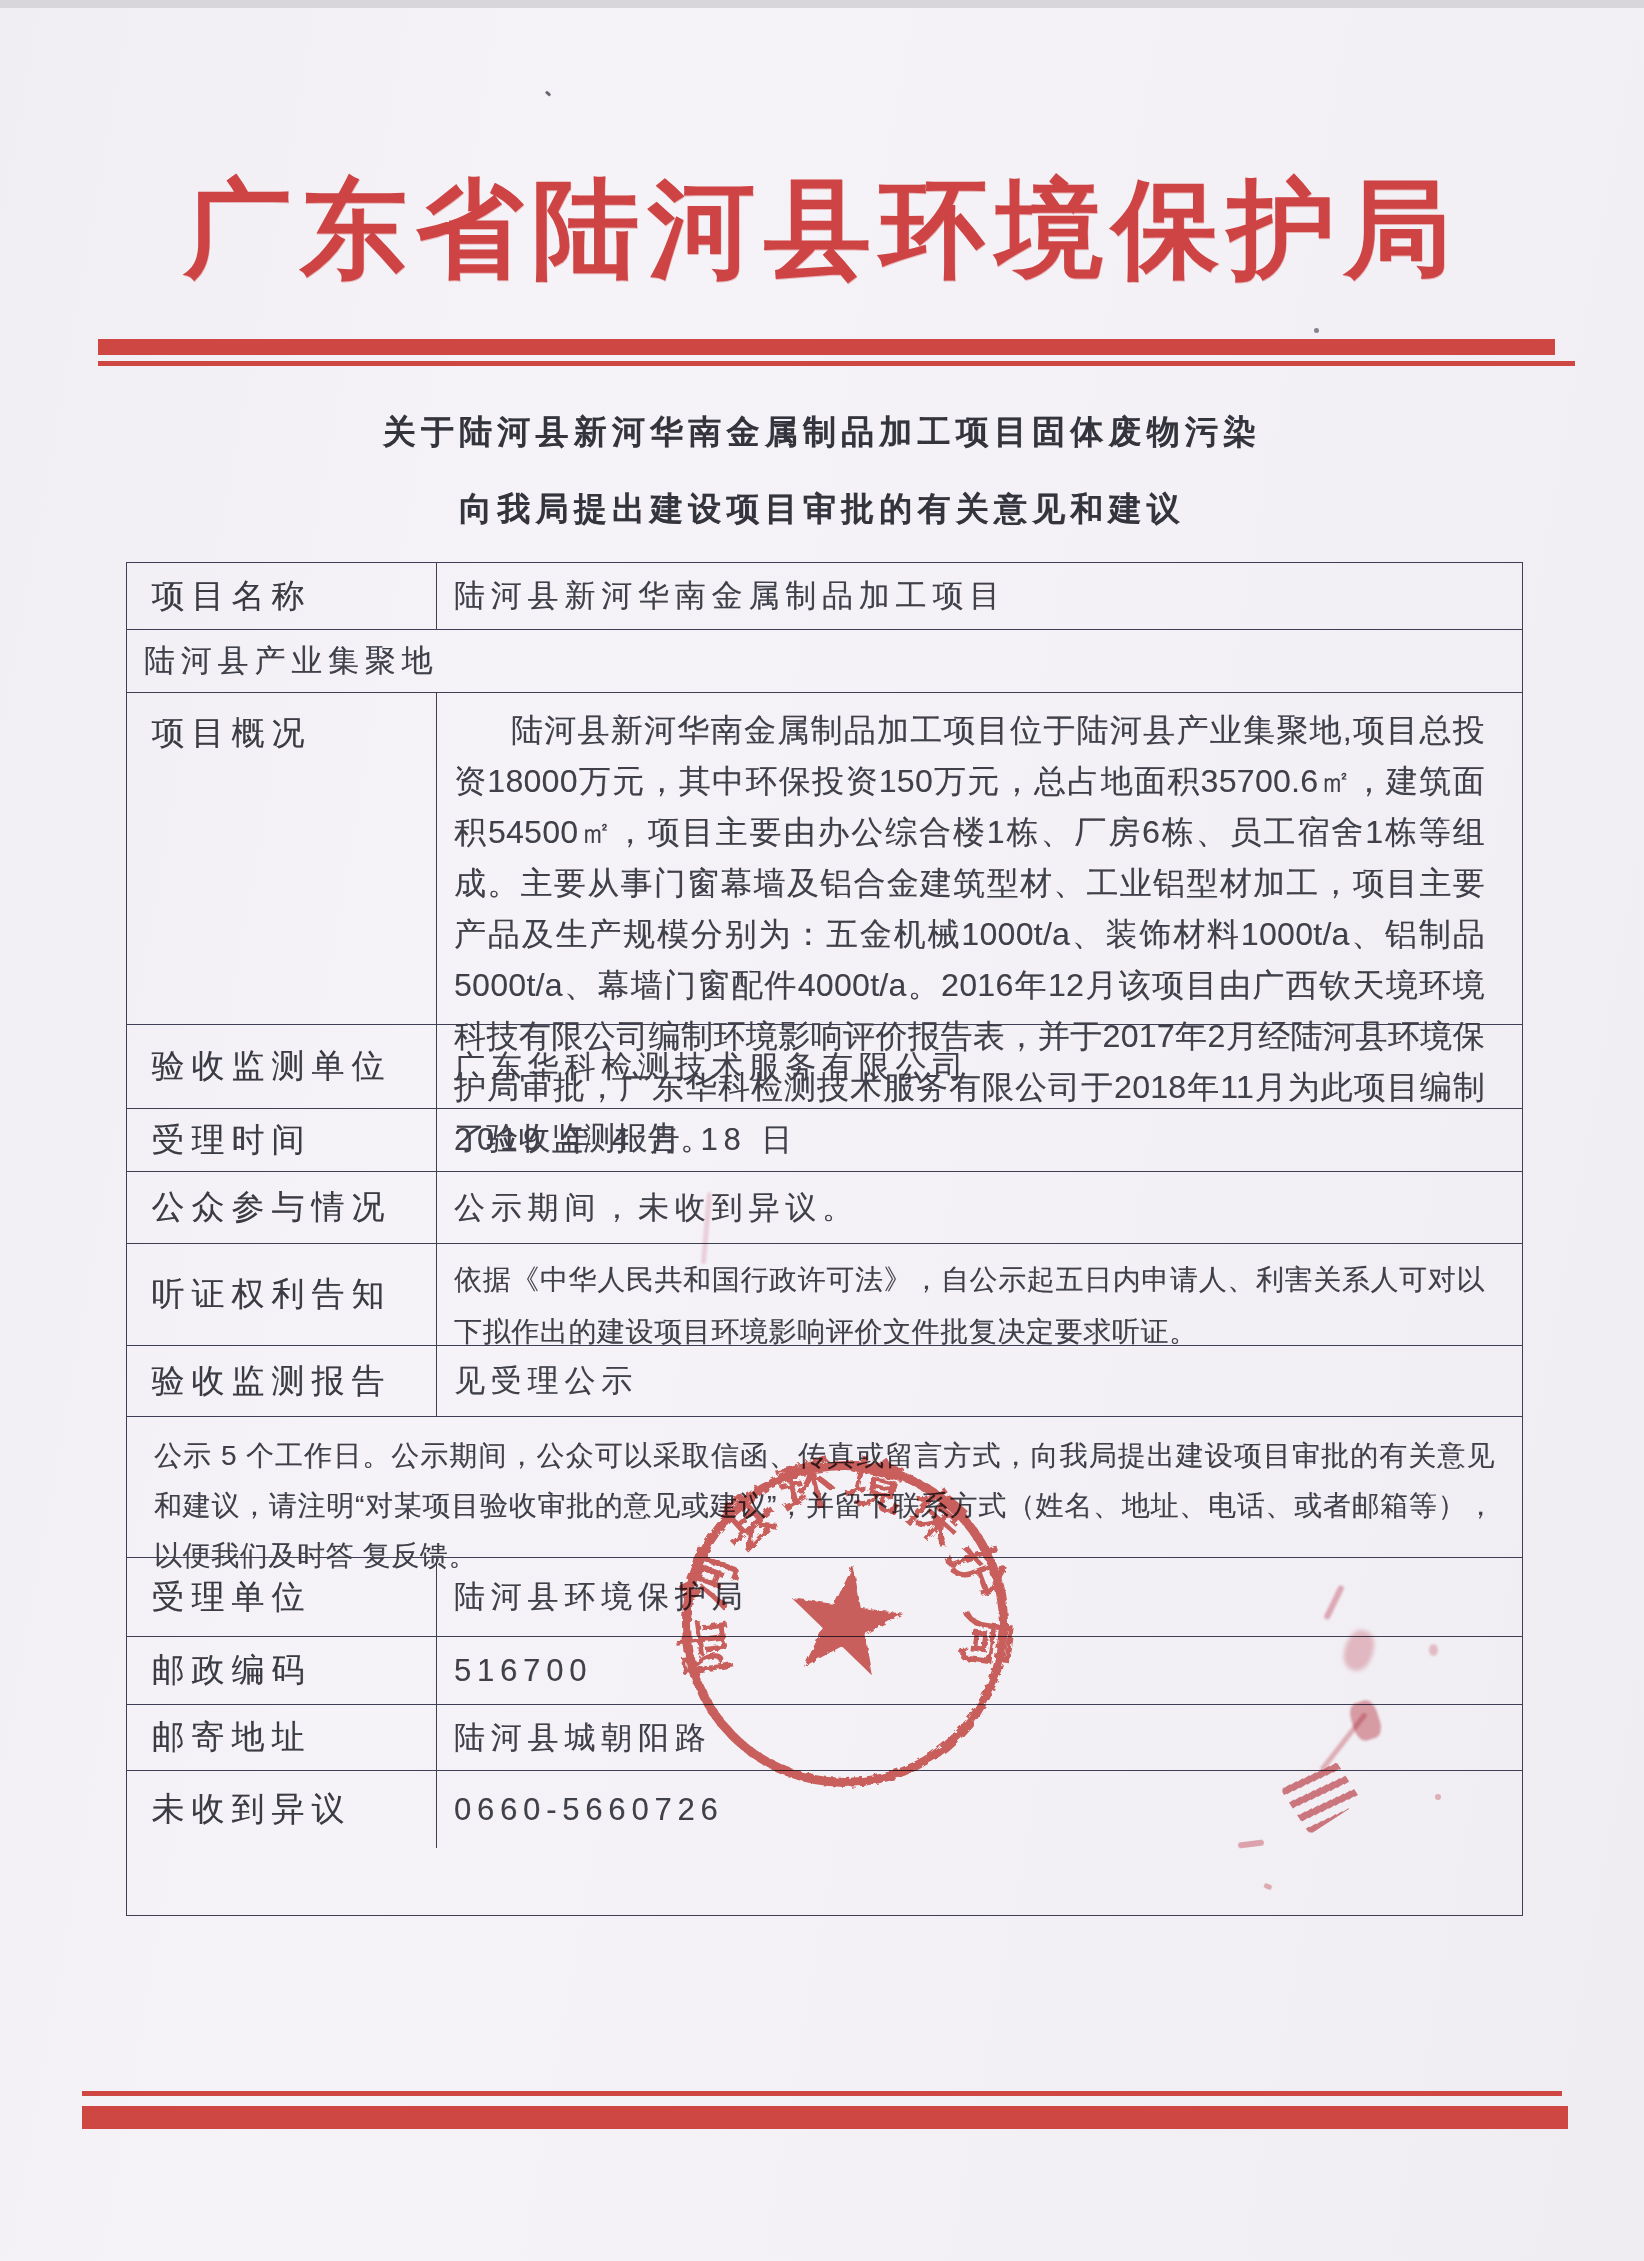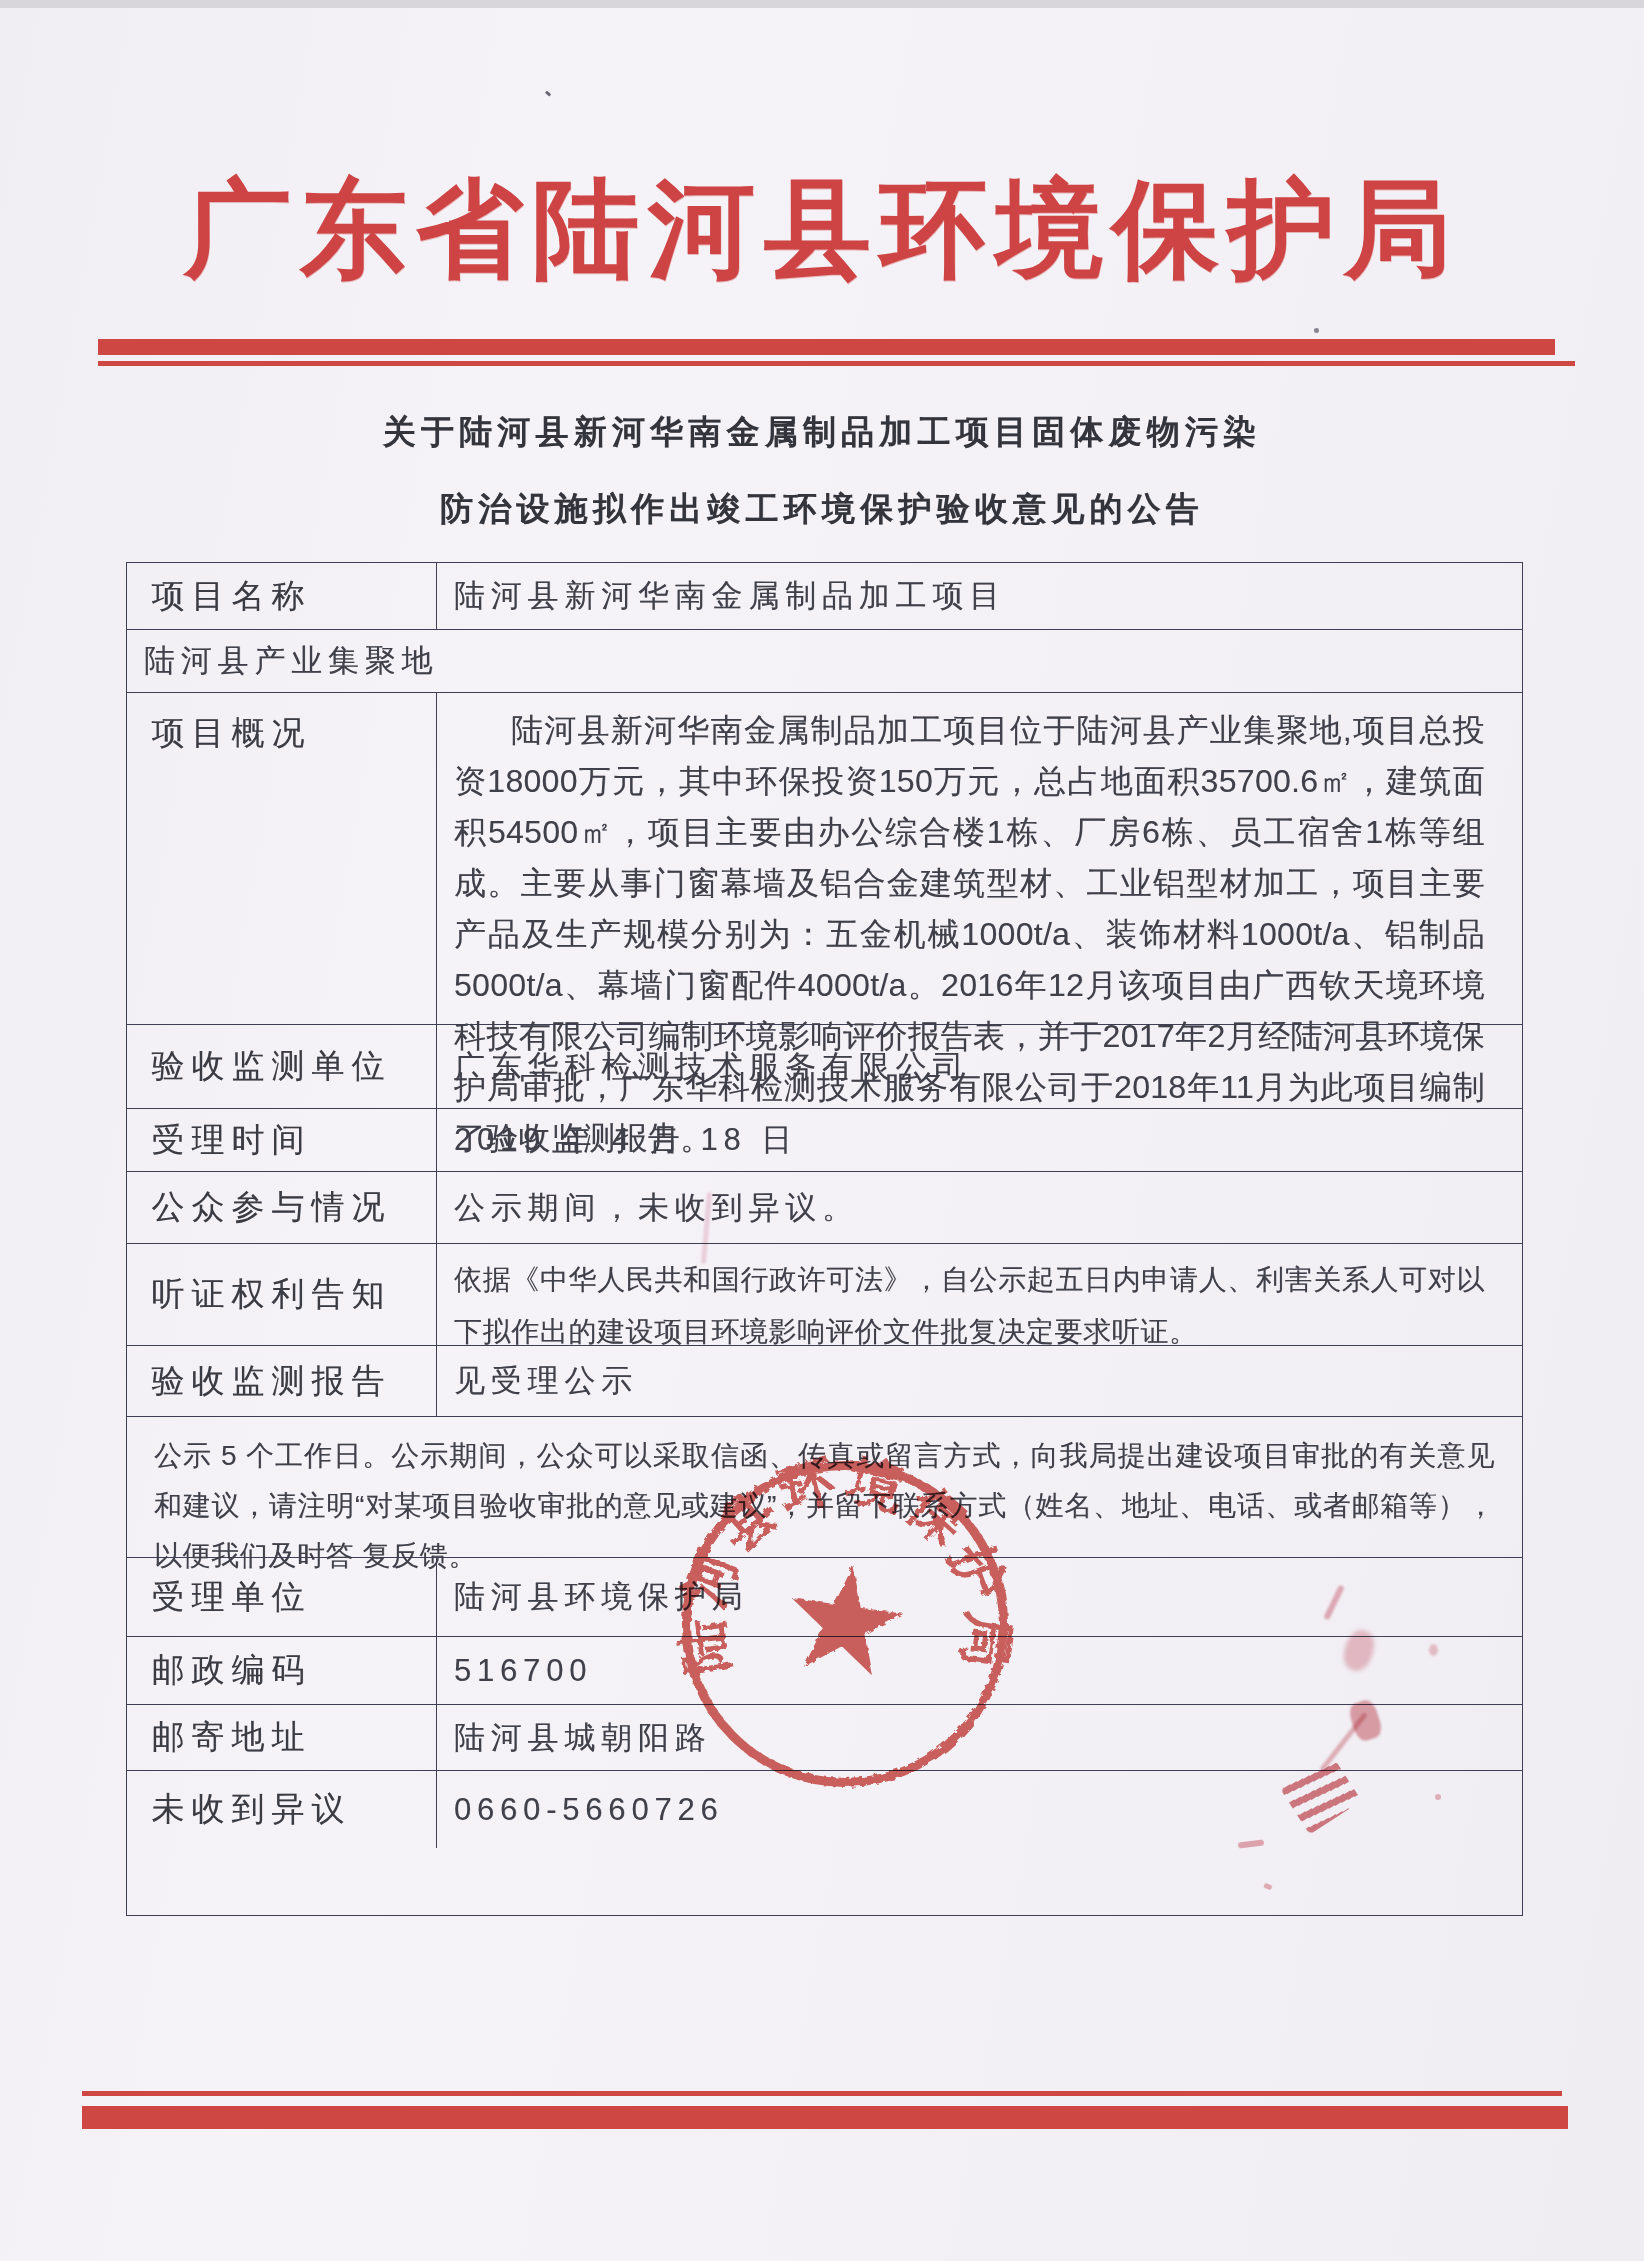--- a/index.html
+++ b/index.html
@@ -103,21 +103,21 @@
 <body>
 
 <div id="page">
 
   <div class="doc-title">广东省陆河县环境保护局</div>
   <div class="rule rule-top-thick"></div>
   <div class="rule rule-top-thin"></div>
 
   <div class="doc-subtitle">
     <div>关于陆河县新河华南金属制品加工项目固体废物污染</div>
-    <div>防治设施拟作出竣工环境保护验收意见的公告</div>
+    <div>向我局提出建设项目审批的有关意见和建议</div>
   </div>
 
   <div class="info-table">
 
     <div class="row" style="height:67px">
       <div class="cell label">项目名称</div>
       <div class="cell value">陆河县新河华南金属制品加工项目</div>
     </div>
 
 

